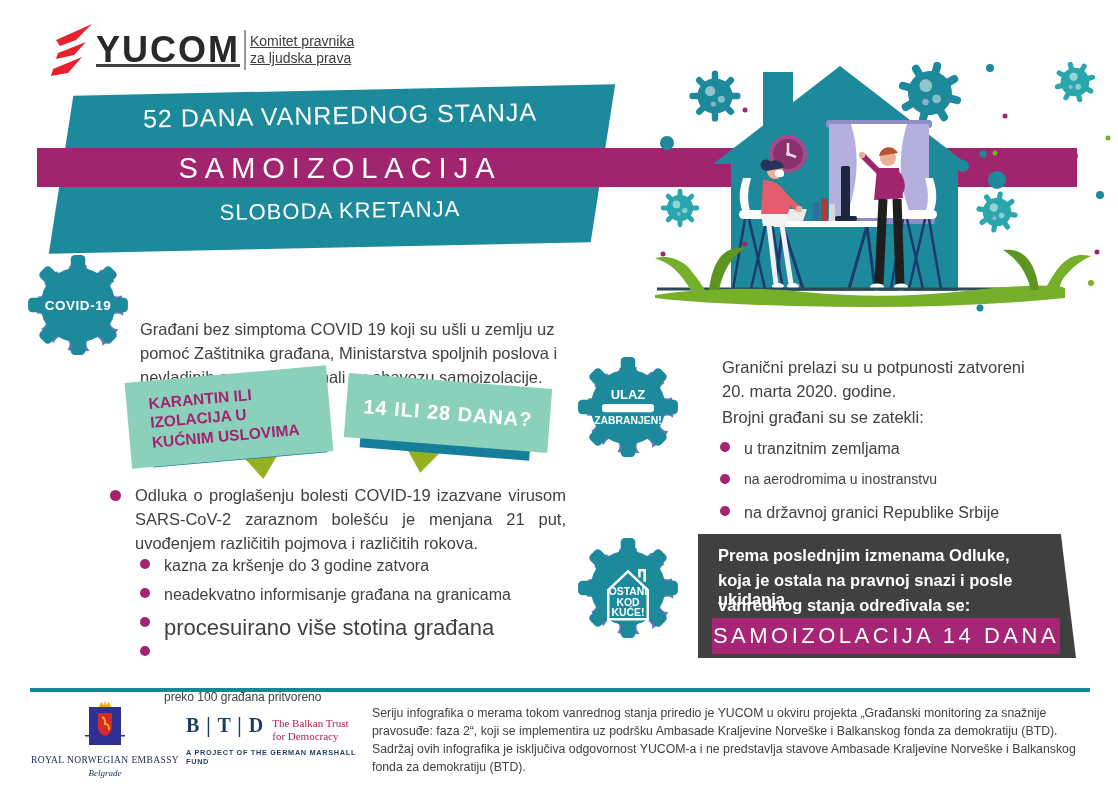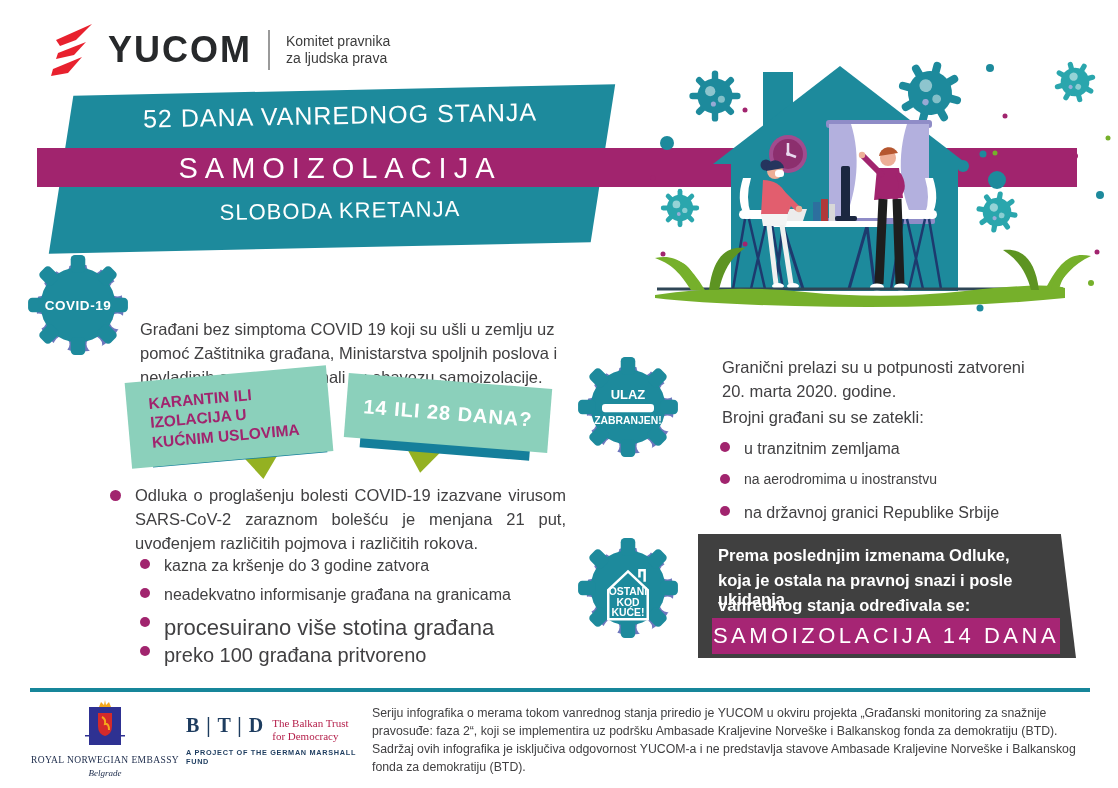--- a/index.html
+++ b/index.html
@@ -1,20 +1,20 @@
 <!DOCTYPE html>
 <html><head>
 <meta charset="utf-8">
 <style>
   html,body{margin:0;padding:0;background:#fff;}
   .canvas{position:relative;width:1118px;height:788px;background:#fff;overflow:hidden;
           font-family:"Liberation Sans",sans-serif;color:#414042;}
   .abs{position:absolute;}
   
-  .logo{left:46px;top:22px;display:flex;align-items:center;gap:12px;}
+  .logo{left:46px;top:22px;display:flex;align-items:center;text-decoration:underline;}
   .logo-word{font-size:36px;font-weight:bold;letter-spacing:2px;color:#27292b;}
   .logo-sep{width:2px;height:40px;background:#9a9a9a;margin:0 4px;}
   .logo-tag{font-size:14px;line-height:1.25;color:#3c3c3c;}
   
   .title-par{left:62px;top:90px;width:540px;height:158px;background:#1d8a9c;
              transform:skewX(-10deg) rotate(-1.2deg);}
   .magenta-band{left:37px;top:148px;width:1040px;height:39px;background:#a1246e;}
   .t-line{left:95px;width:490px;text-align:center;color:#fff;}
   .t1{top:101px;font-size:25px;letter-spacing:1px;transform:rotate(-1deg);}
   .t2{top:152px;font-size:29px;letter-spacing:7px;}
@@ -263,21 +263,21 @@
   <div class="abs bullet-row" style="left:140px;top:583px;">
     <span class="dot small"></span>
     <div class="body-text" style="font-size:16px;">neadekvatno informisanje građana na granicama</div>
   </div>
   <div class="abs bullet-row" style="left:140px;top:612px;">
     <span class="dot small"></span>
     <div class="body-text" style="font-size:22px;">procesuirano više stotina građana</div>
   </div>
   <div class="abs bullet-row" style="left:140px;top:641px;">
     <span class="dot small"></span>
-    <div class="body-text" style="font-size:20px;">preko 100 građana pritvoreno</div>
+    <div class="body-text" style="font-size:12px;margin-top:48px;">preko 100 građana pritvoreno</div>
   </div>
 
   <svg class="abs" style="left:576px;top:355px;" width="104" height="104" viewBox="0 0 100 100">
     <use href="#gearShape"></use>
     <text x="50" y="42" text-anchor="middle" font-size="12.5" font-weight="bold" fill="#fff">ULAZ</text>
     <rect x="25" y="47" width="50" height="8" rx="3" fill="#fff"></rect>
     <text x="50" y="66" text-anchor="middle" font-size="10" font-weight="bold" fill="#fff">ZABRANJEN!</text>
   </svg>
 
   <div class="abs body-text" style="left:722px;top:356px;width:330px;">

